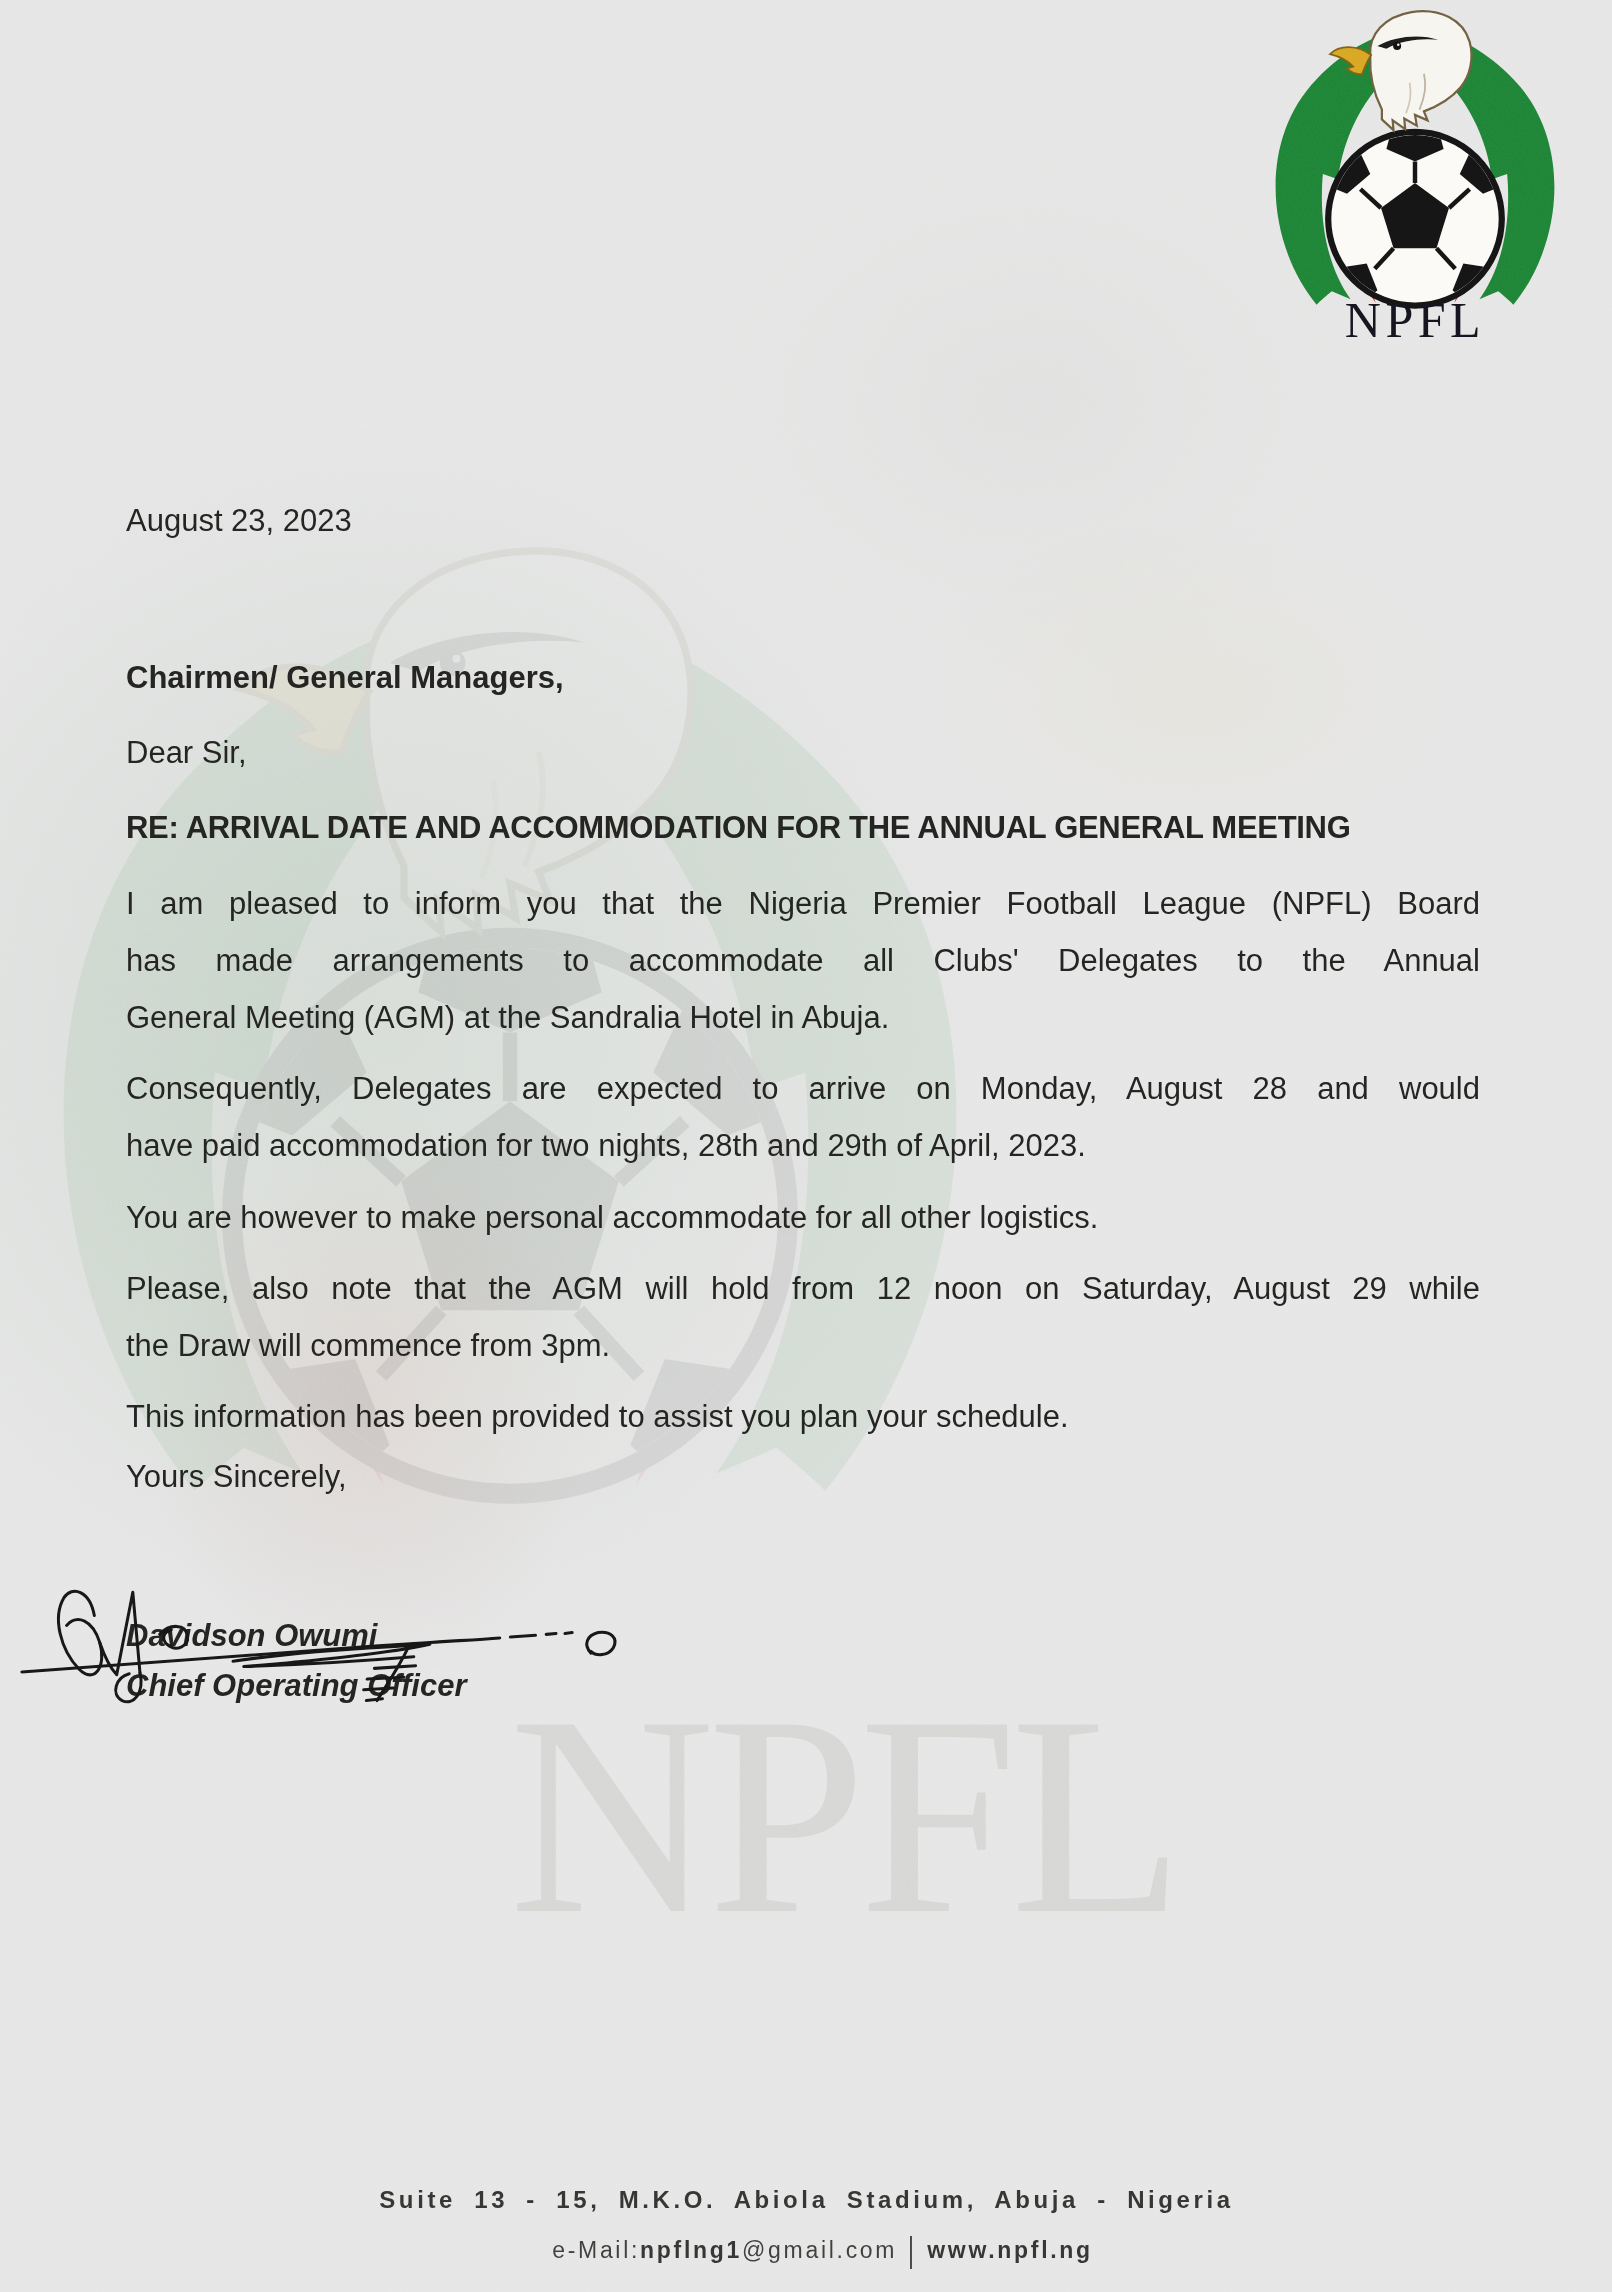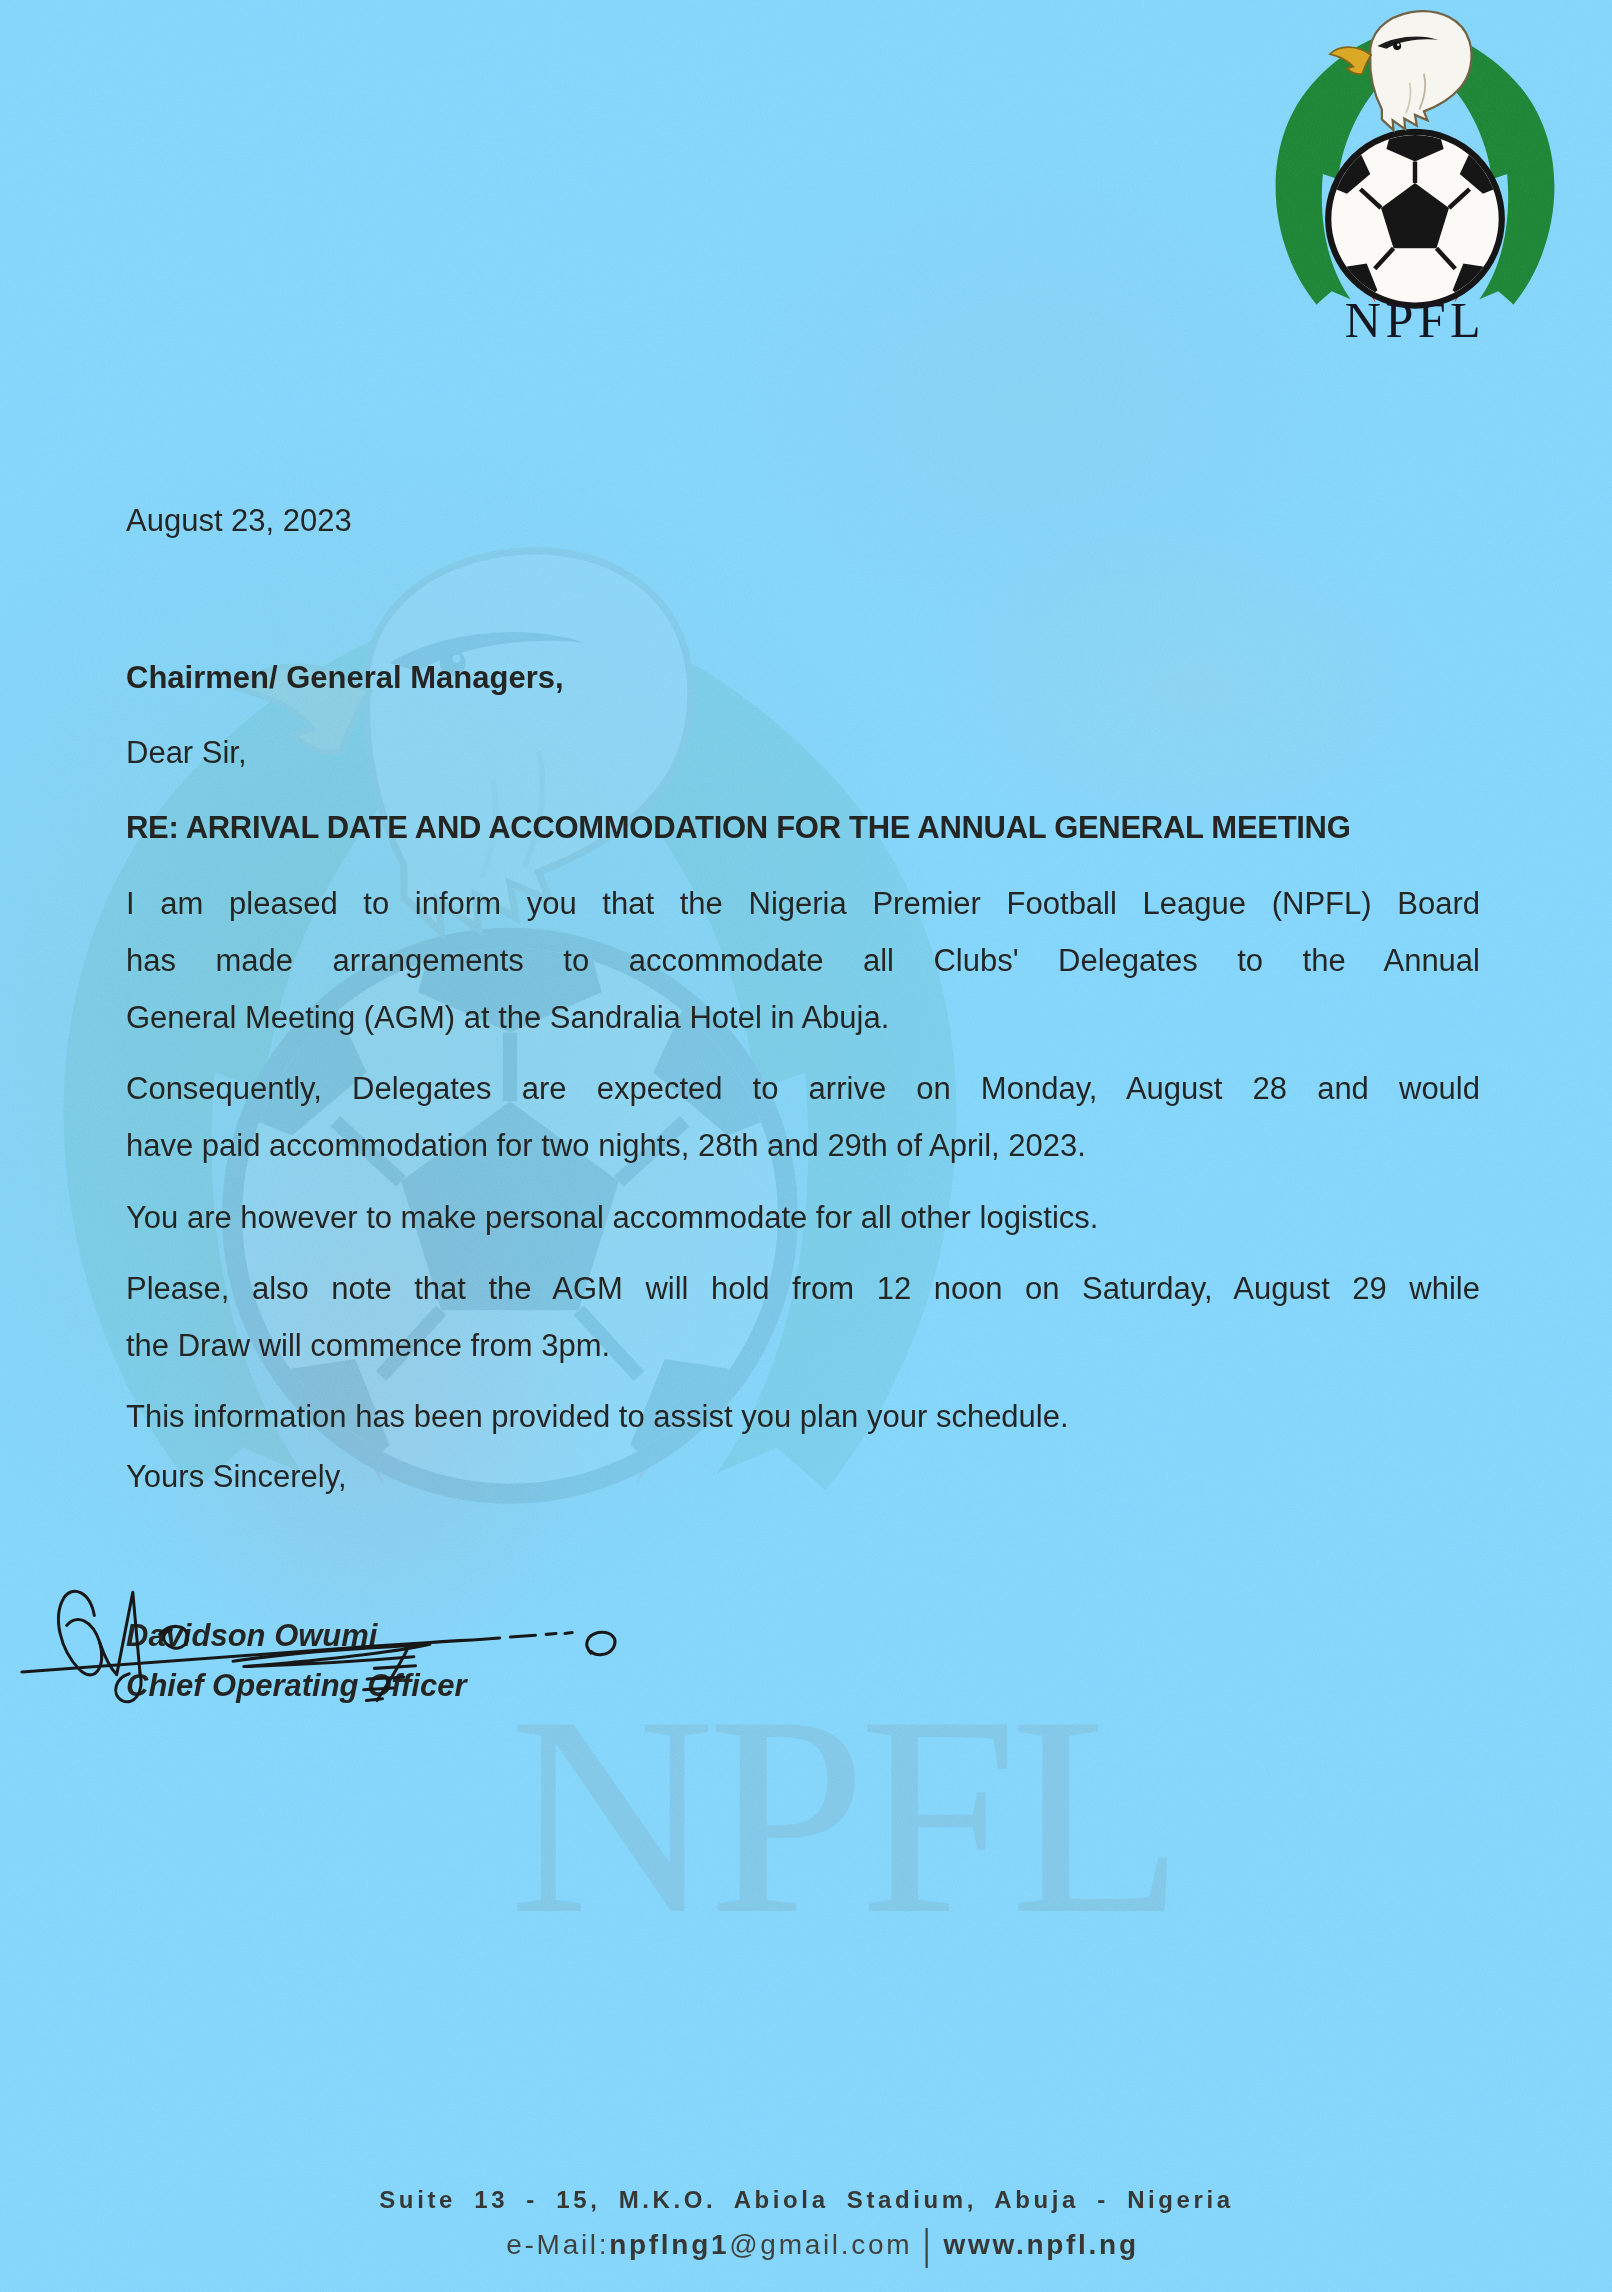--- a/index.html
+++ b/index.html
@@ -1,20 +1,20 @@
 <!DOCTYPE html>
 <html style="font-size:14.3px"><head>
 <meta charset="utf-8">
 <style>
   html,body{margin:0;padding:0;background:#4a4a4a;}
   .page{
     position:relative;
     width:1613px;height:2293px;
     margin:0 auto;
-    background:#7dd3fc;
+    background:#e5e5e5;
     overflow:hidden;
     font-family:"Liberation Sans",sans-serif;
     color:#222220;
   }
   
   .tint{position:absolute;pointer-events:none;}
   .tint-green{left:-125px;top:430px;width:1209px;height:1343px;
     background:radial-gradient(ellipse at 42% 45%,rgba(118,158,124,0.16),rgba(118,158,124,0) 62%);}
   .tint-green-2{left:627px;top:90px;width:806px;height:627px;
     background:radial-gradient(ellipse,rgba(150,165,140,0.07),rgba(150,165,140,0) 65%);}
@@ -50,21 +50,21 @@
   .para .line.just{text-align:justify;text-align-last:justify;}
   #closing{margin-top:10.7px;}
   #signatory-name{margin-top:118px;font-style:italic;}
   #signatory-title{margin-top:9px;font-style:italic;}
 
   .signature{position:absolute;left:9px;top:1578px;width:627px;height:136px;}
 
   
   .footer{position:absolute;left:0;right:0;top:2185px;text-align:center;color:#333331;}
   .footer-address{font-size:24px;font-weight:700;letter-spacing:3.6px;word-spacing:8px;line-height:30px;}
-  .footer-contact{font-size:28px;letter-spacing:2.7px;margin-top:15px;line-height:29px;padding-left:32px;}
+  .footer-contact{font-size:23px;letter-spacing:2.7px;margin-top:21px;line-height:29px;padding-left:32px;}
   .footer-contact .fb{font-weight:700;}
   .footer-contact .fr{font-weight:400;color:#3c3c3a;}
   .footer-contact .fdiv{display:inline-block;transform:scaleY(1.5);padding:0 10.7px;font-weight:400;}
 </style>
 </head>
 <body>
 
 <div class="page">
 
   <div class="tint tint-green"></div>

